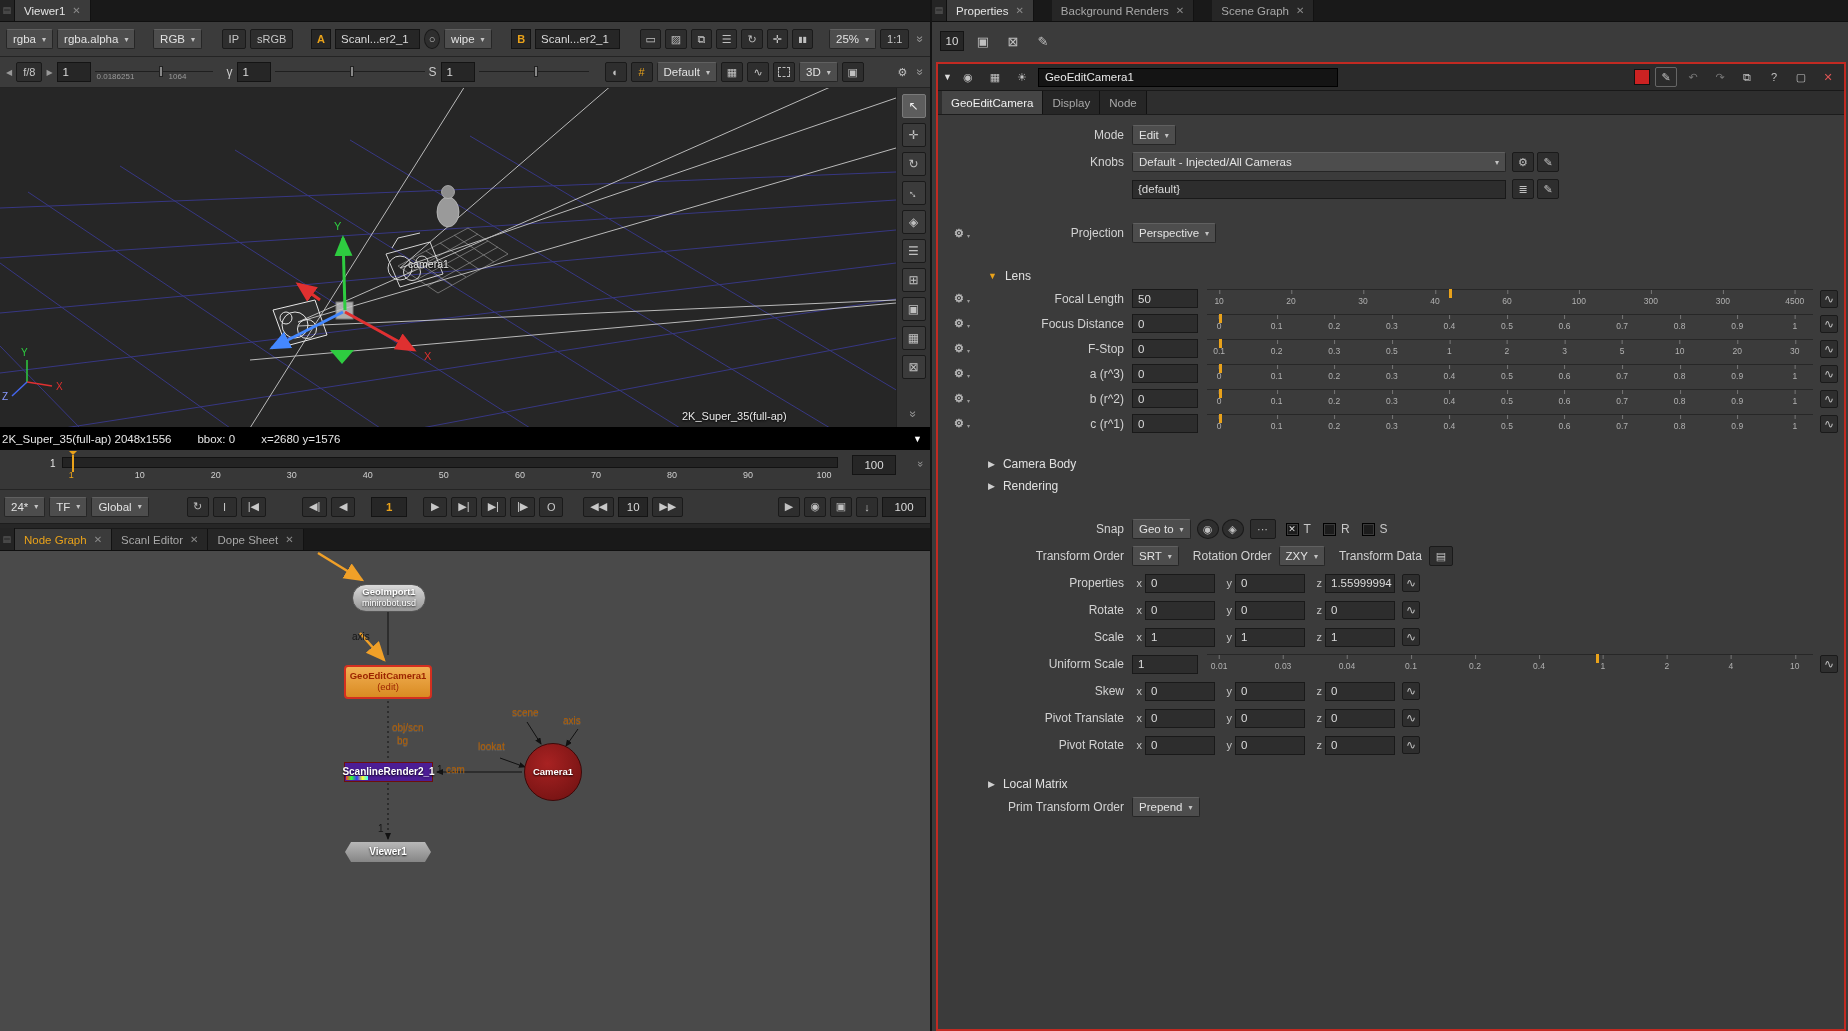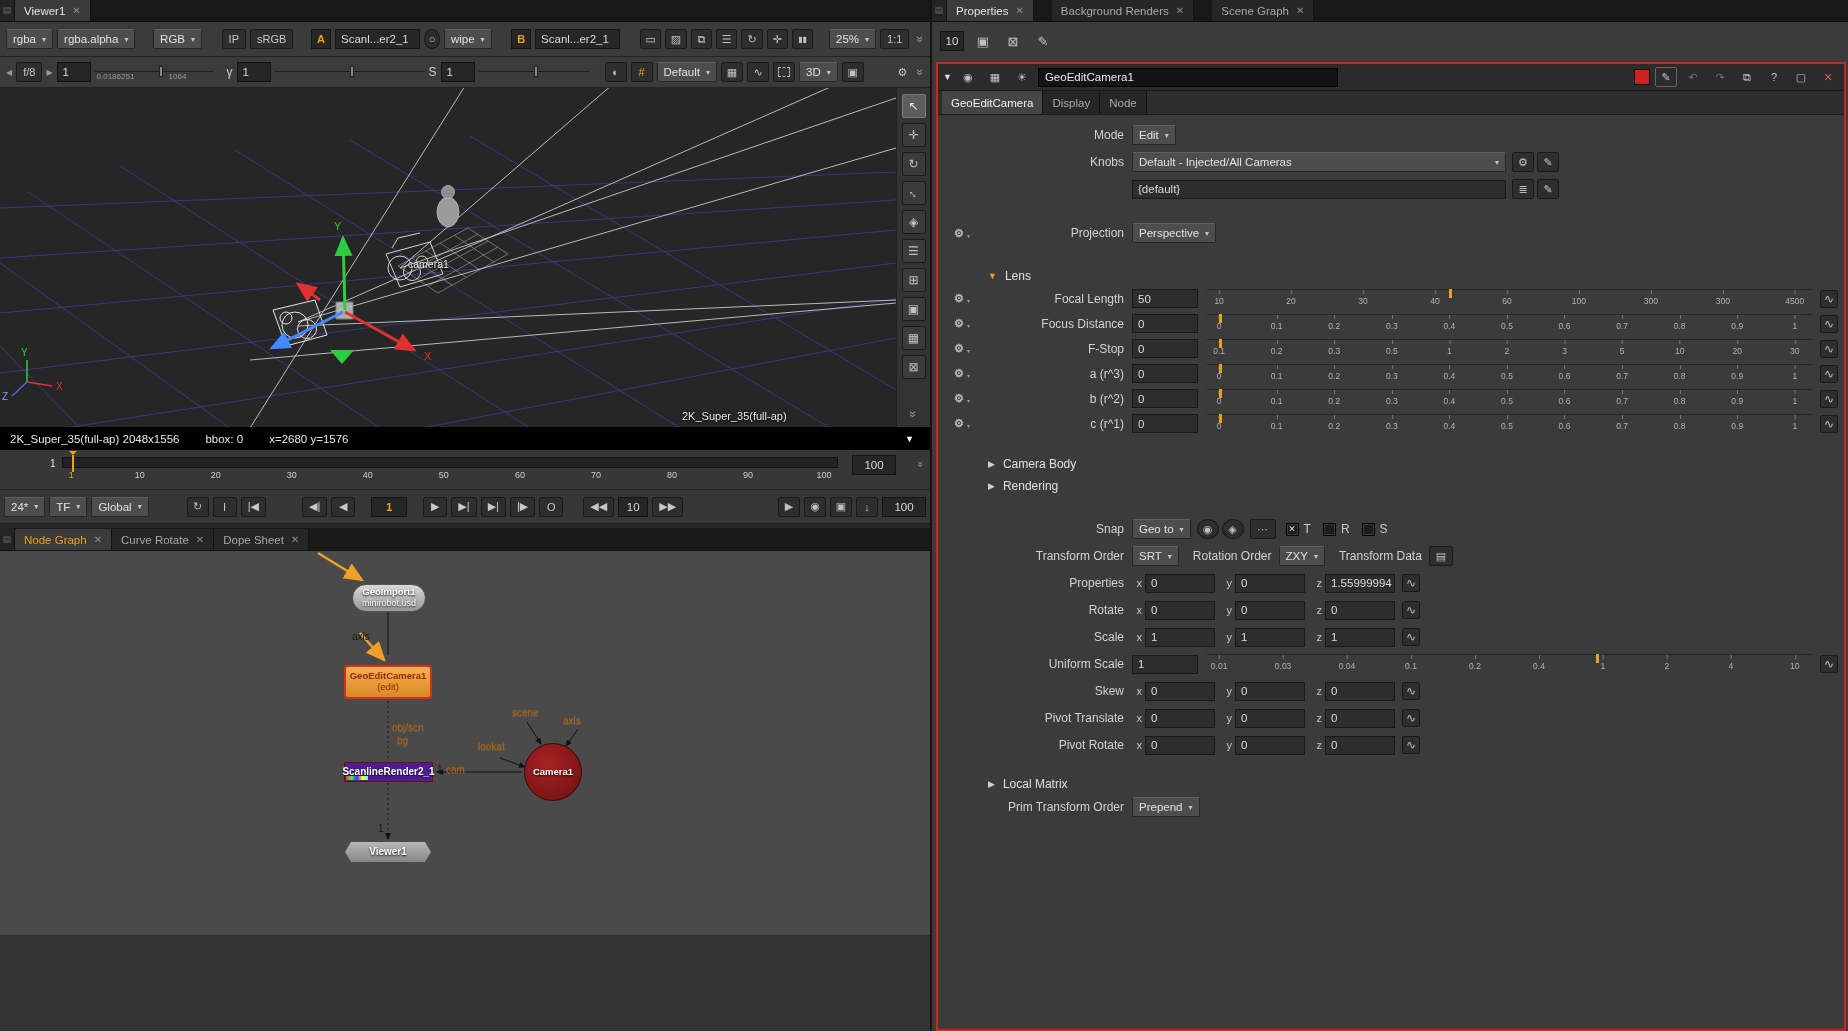--- a/index.html
+++ b/index.html
@@ -42,40 +42,40 @@
 
   #viewport{position:absolute;left:0;top:88px;width:930px;height:340px;background:#262626;overflow:hidden;border-bottom:1px solid #000}
   #vp-canvas{position:absolute;left:0;top:0}
   #vp-tools{position:absolute;right:0;top:0;bottom:0;width:34px;background:#333;border-left:1px solid #202020;
             display:flex;flex-direction:column;align-items:center;gap:5px;padding:6px 0}
   #vp-tools .iconbtn{width:24px;height:24px;background:#3b3b3b;font-size:12px}
   #vp-tools .iconbtn.sel{background:#5d5d5d;border-color:#7a7a7a;color:#f0f0f0}
   .vp-label{position:absolute;color:#e8e8e8;font-size:10.5px;text-shadow:0 1px 2px #000}
 
   #infobar{position:absolute;left:0;top:428px;width:930px;height:22px;background:#000;color:#e6e6e6;
-           display:flex;align-items:center;gap:26px;padding:0 10px;font-size:11.5px}
+           display:flex;align-items:center;gap:26px;padding:0 2px;font-size:11.5px}
   #infobar .dd-mini{margin-left:auto;color:#fff;font-size:9px;padding:2px 6px}
 
   #timeline{position:absolute;left:0;top:450px;width:930px;height:40px;background:#373737;border-bottom:1px solid #242424}
   #tl-track{position:absolute;left:62px;right:92px;top:7px;height:11px;background:#232323;border:1px solid #121212}
   #tl-ticks{position:absolute;left:62px;right:92px;top:20px;height:14px}
   #tl-ticks span{position:absolute;transform:translateX(-50%);font-size:9px;color:#cfcfcf}
   #tl-ticks span:first-child{color:#e9a21a}
   #tl-playhead{position:absolute;left:1.2%;top:-3px;width:2px;height:17px;background:#e9a21a}
   #tl-playhead::before{content:"";position:absolute;left:-3px;top:-4px;border:4px solid transparent;border-top-color:#e9a21a}
   .tl-end{position:absolute;right:34px;top:5px;width:44px;justify-content:center}
   .tl-start{position:absolute;left:50px;top:8px;font-size:10px;color:#e6e6e6}
   .tl-chev{position:absolute;right:6px;top:8px;color:#999;font-size:11px}
 
   #transport{position:absolute;left:0;top:490px;width:930px;height:34px;background:#373737;display:flex;align-items:center;gap:4px;padding:0 4px;border-bottom:1px solid #1d1d1d}
   #transport .btn{min-width:24px}
   .framefield{color:#e9a21a !important;width:36px;justify-content:center;font-weight:bold}
 
   #dag-tabs{position:absolute;left:0;top:528px;width:930px}
-  #nodegraph{position:absolute;left:0;top:551px;width:930px;height:384px;background:#4a4a4a;overflow:hidden}
+  #nodegraph{position:absolute;left:0;top:551px;width:930px;height:480px;background:#4a4a4a;overflow:hidden}
   .node{position:absolute;display:flex;flex-direction:column;align-items:center;justify-content:center;
         font-size:9.5px;font-weight:bold;color:#fff;text-shadow:0 1px 2px rgba(0,0,0,.9);text-align:center;line-height:1.15}
   .nglabel{position:absolute;font-size:10px;color:#b55f00;text-shadow:0 1px 1px rgba(255,255,255,.15);white-space:nowrap}
   .nglabel.dark{color:#161616;text-shadow:none}
 
   
   #right{position:absolute;left:930px;top:0;width:918px;height:100%;background:#3b3b3b;border-left:2px solid #141414}
   #rtoolbar{position:absolute;left:0;top:22px;width:100%;height:38px;background:#3b3b3b;display:flex;align-items:center;gap:8px;padding:0 8px}
   #props-box{position:absolute;left:4px;top:62px;right:2px;bottom:0;border:2px solid #c22a22;background:#3b3b3b;overflow:hidden}
   #phead{height:27px;background:#2b2b2b;border-bottom:1px solid #191919;display:flex;align-items:center;gap:5px;padding:0 5px}
@@ -398,21 +398,21 @@
 
     <div style="position:absolute;left:0;top:524px;width:930px;height:4px;background:#262626"></div>
 
     <div id="dag-tabs" class="tabbar" style="height:23px">
       <span class="grip">▤</span>
       <span class="tab active">
         <span class="orange">Node Graph</span>
         <span class="x">✕</span>
       </span>
       <span class="tab">
-        <span>Curve Rotate</span>
+        <span>Scanl Editor</span>
         <span class="x">✕</span>
       </span>
       <span class="tab">
         <span>Dope Sheet</span>
         <span class="x">✕</span>
       </span>
     </div>
 
     <div id="nodegraph">
       <svg width="930" height="480" viewBox="0 0 930 480" style="position:absolute;left:0;top:0">

